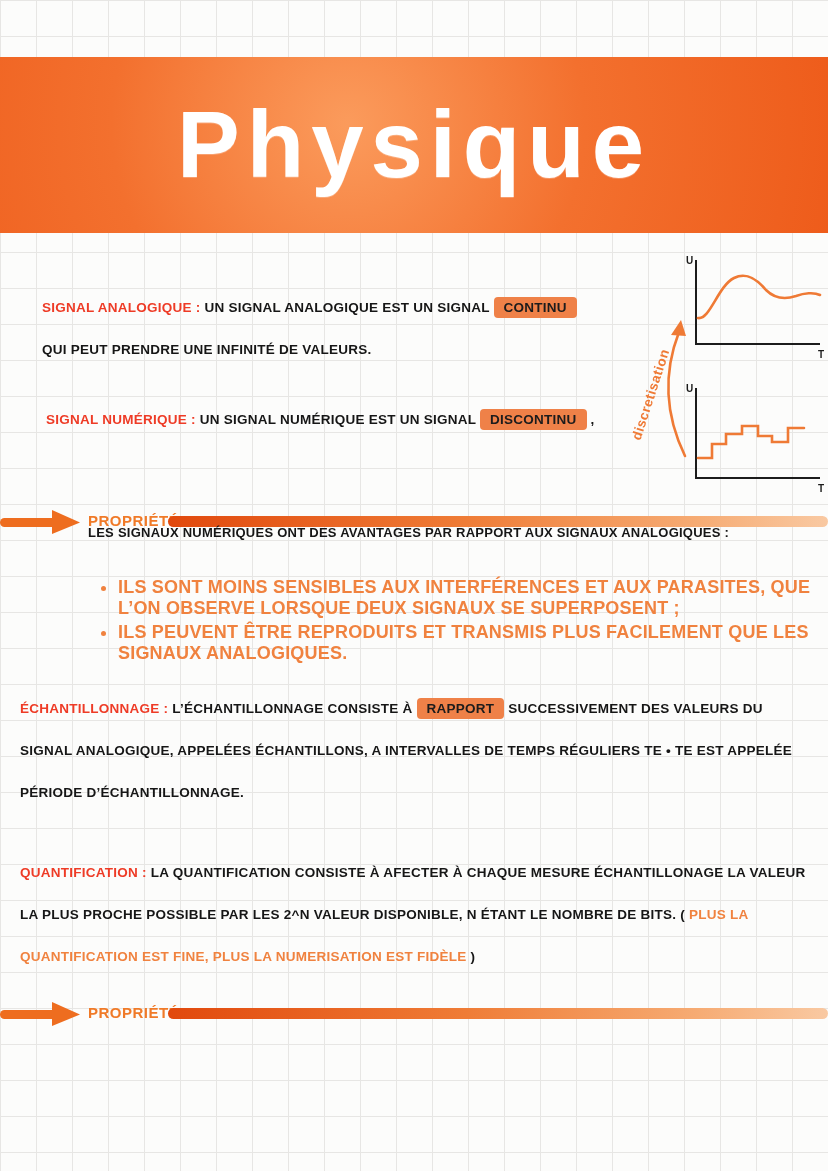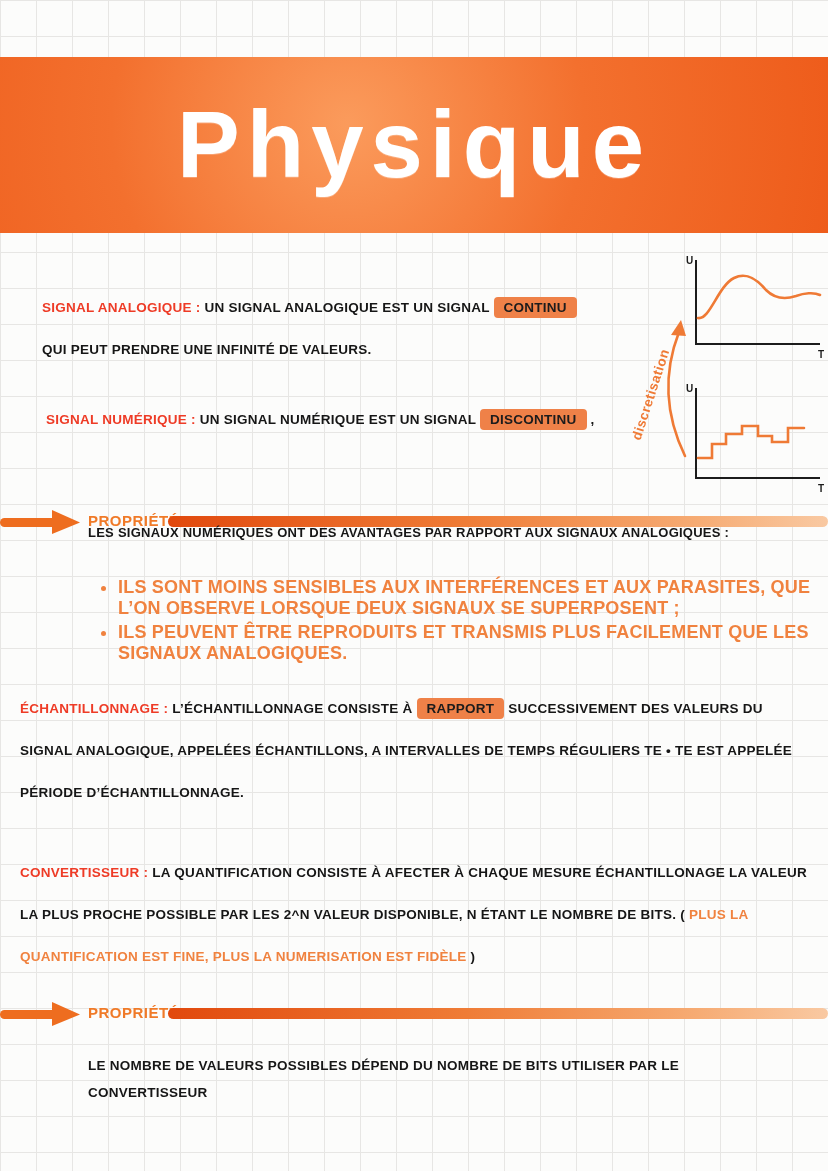--- a/index.html
+++ b/index.html
@@ -112,31 +112,28 @@
   </ul>
 
   <div class="note" style="left:20px; top:688px; width:794px; line-height:42px;">
     <span class="t-red">ÉCHANTILLONNAGE :</span>
     <span class="t-black">L’ÉCHANTILLONNAGE CONSISTE À</span>
     <span class="hl">RAPPORT</span>
     <span class="t-black">SUCCESSIVEMENT DES VALEURS DU SIGNAL ANALOGIQUE, APPELÉES ÉCHANTILLONS, A INTERVALLES DE TEMPS RÉGULIERS TE • TE EST APPELÉE PÉRIODE D’ÉCHANTILLONNAGE.</span>
   </div>
 
   <div class="note" style="left:20px; top:852px; width:800px; line-height:42px;">
-    <span class="t-red">CONVERTISSEUR :</span>
+    <span class="t-red">QUANTIFICATION :</span>
     <span class="t-black">LA QUANTIFICATION CONSISTE À AFECTER À CHAQUE MESURE ÉCHANTILLONAGE LA VALEUR LA PLUS PROCHE POSSIBLE PAR LES 2^N VALEUR DISPONIBLE, N ÉTANT LE NOMBRE DE BITS.</span>
     <span class="t-black">(</span>
     <span class="t-orange">PLUS LA QUANTIFICATION EST FINE, PLUS LA NUMERISATION EST FIDÈLE</span>
     <span class="t-black">)</span>
   </div>
 
   <svg class="prop-arrow" style="top:1000px;" viewBox="0 0 82 28">
     <rect x="0" y="10" width="56" height="9" rx="4.5" fill="#ee6d1f"></rect>
     <polygon points="52,2 80,14.5 52,26" fill="#ee6d1f"></polygon>
   </svg>
   <div class="prop-label" style="top:1004px;">PROPRIÉTÉ</div>
   <div class="prop-bar" style="top:1008px;"></div>
 
-  <div class="note" style="left:88px; top:1052px; width:650px; line-height:27px; font-size:13.5px;">
-    <span>LE NOMBRE DE VALEURS POSSIBLES DÉPEND DU NOMBRE DE BITS UTILISER PAR LE CONVERTISSEUR</span>
-  </div>
 
 </div>
 
 </body></html>

